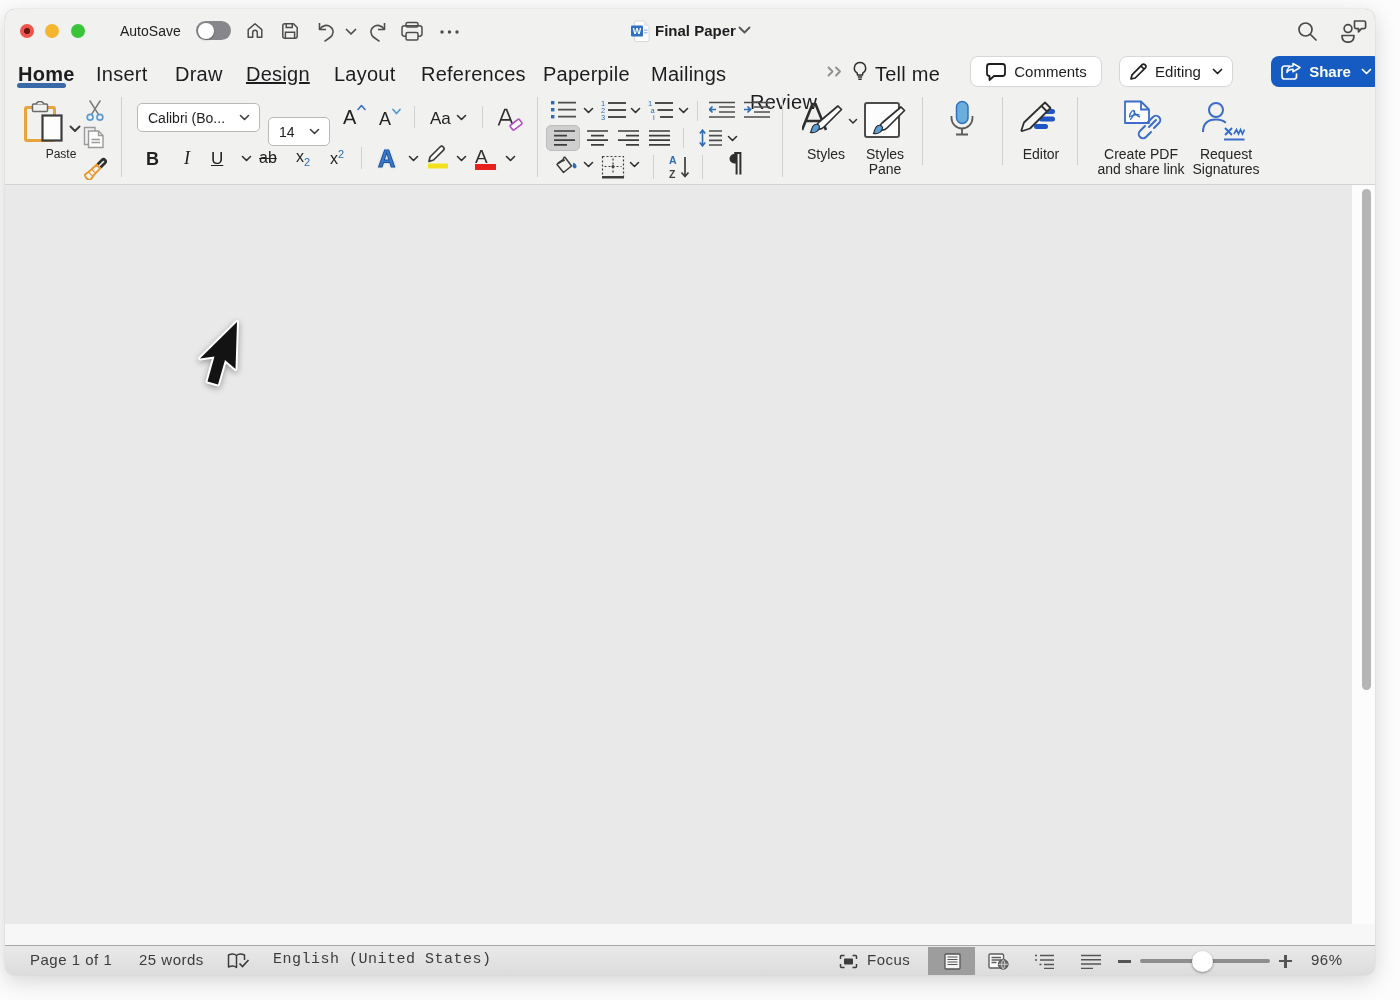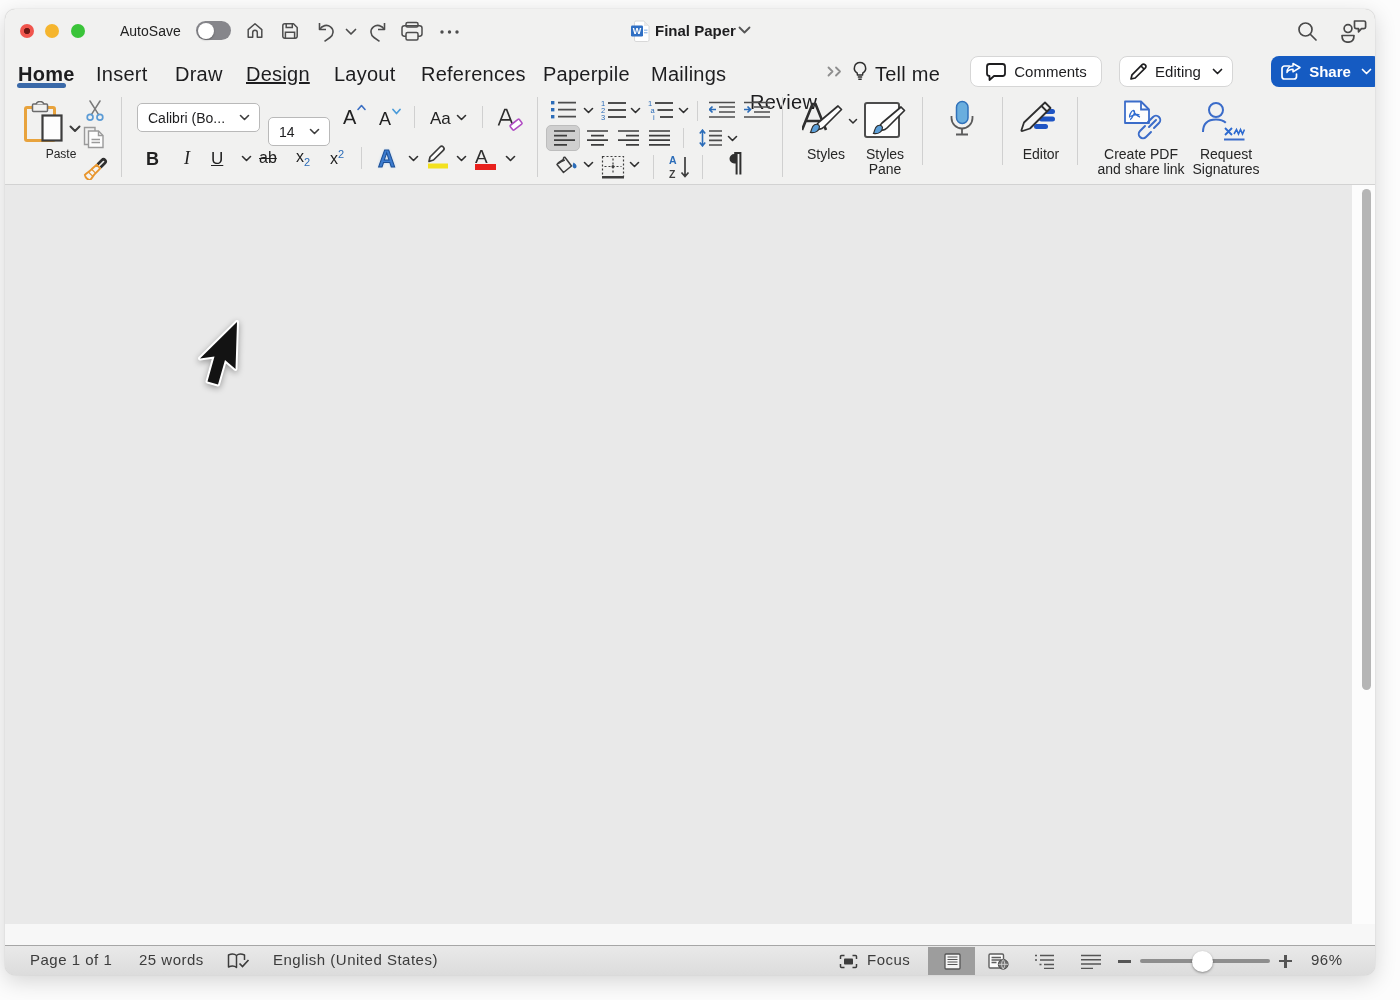--- a/index.html
+++ b/index.html
@@ -378,21 +378,21 @@
       <path d="M43 2 L41.5 49 L31 40 L24 64.5 L13.5 61.5 L20.5 36.5 L6 38.5 Z" fill="#131313" stroke="#fff" stroke-width="4" stroke-linejoin="round" paint-order="stroke"></path>
     </svg>
 
   <div class="statusbar">
     <div class="sb" style="left:25px;">Page 1 of 1</div>
     <div class="sb" style="left:134px;">25 words</div>
     <svg class="abs" style="left:222px; top:7px;" width="23" height="17" viewBox="0 0 23 17" fill="none" stroke="#3c3c3c" stroke-width="1.5">
         <path d="M1.5 2 C4.5 0.8 7.5 0.8 9.5 2.5 V14.5 C7.5 12.8 4.5 12.8 1.5 14 Z M9.5 2.5 C11.5 0.8 14.5 0.8 17.5 2 V7" stroke-linejoin="round"></path>
         <path d="M12.5 10.5 L15.5 13.5 L21.5 7" stroke-width="1.7"></path>
       </svg>
-    <div class="sb" style="left:268px;">English (United States)</div>
+    <div class="sb" style="left:268px;font-family:Liberation Mono, monospace;">English (United States)</div>
     <svg class="abs" style="left:834px; top:8px;" width="19" height="15" viewBox="0 0 19 15" fill="none" stroke="#3c3c3c" stroke-width="1.5">
         <path d="M5.5 1.5 H2.5 A1 1 0 0 0 1.5 2.5 V5 M13.5 1.5 H16.5 A1 1 0 0 1 17.5 2.5 V5 M5.5 13.5 H2.5 A1 1 0 0 1 1.5 12.5 V10 M13.5 13.5 H16.5 A1 1 0 0 0 17.5 12.5 V10"></path>
         <rect x="5" y="4.5" width="9" height="6" rx="0.8" fill="#3c3c3c" stroke="none"></rect>
       </svg>
     <div class="sb" style="left:862px;">Focus</div>
     <div class="abs" style="left:923px; top:1px; width:47px; height:29px; background:#9d9d9d;"></div>
     <svg class="abs" style="left:939px; top:7px;" width="17" height="17" viewBox="0 0 17 17" fill="none">
         <rect x="1" y="1" width="15" height="15" rx="1" fill="#f5f5f5" stroke="#555" stroke-width="1.3"></rect>
         <path d="M3.5 4 H13.5 M3.5 6.5 H13.5 M3.5 9 H13.5 M3.5 11.5 H13.5" stroke="#555" stroke-width="1.2"></path>
       </svg>

